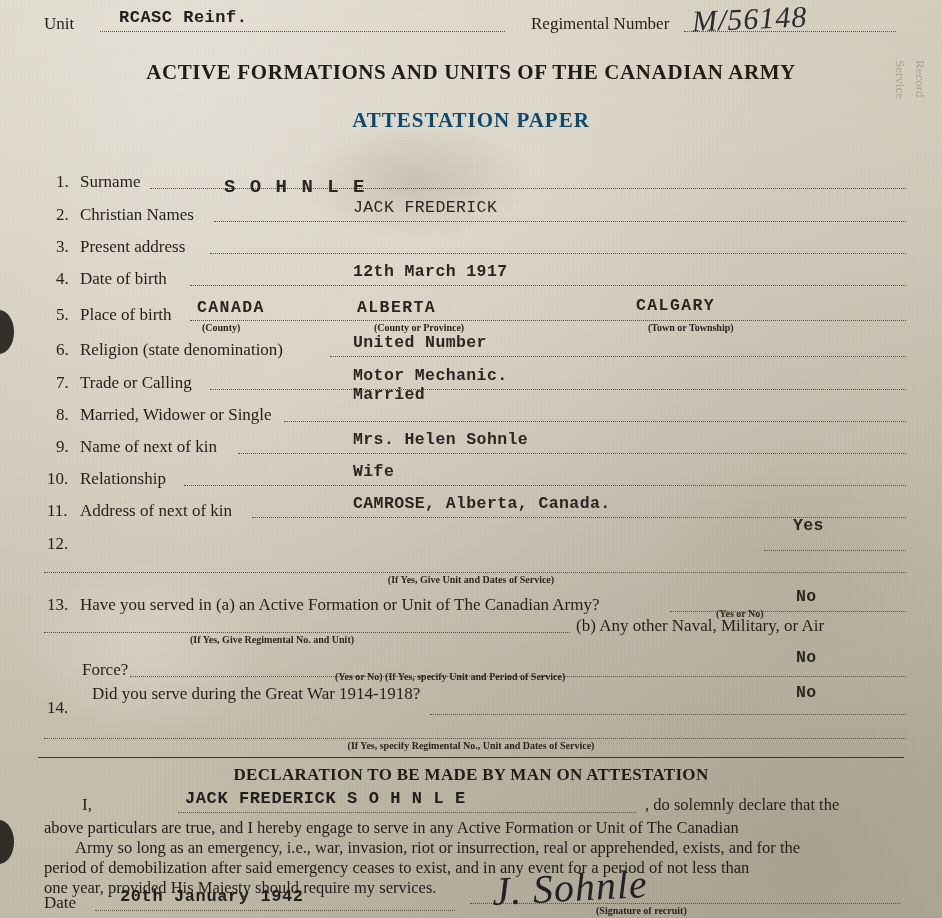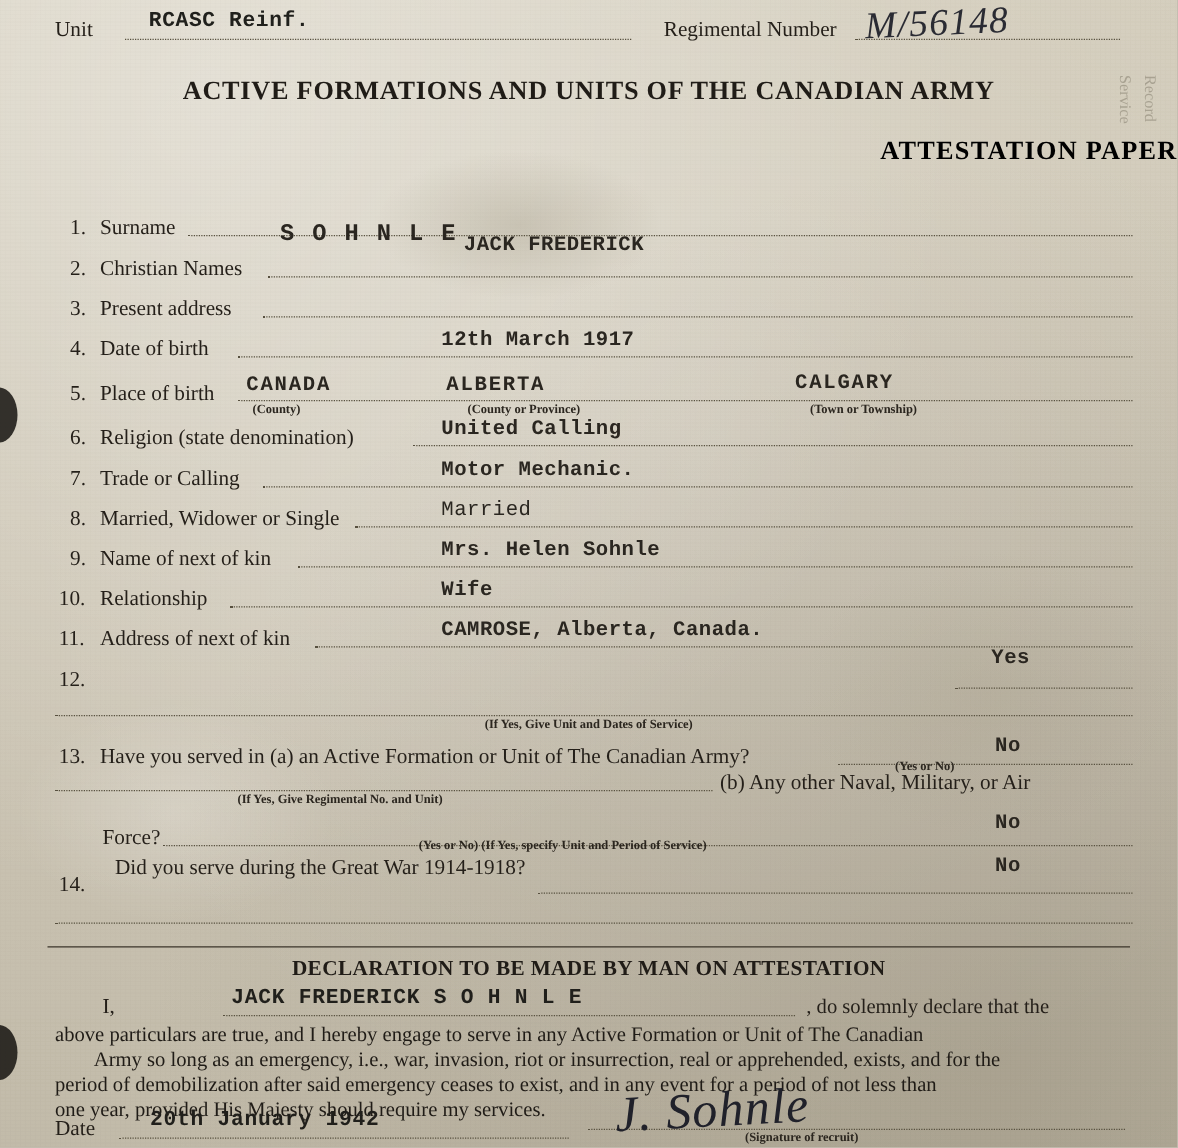--- a/index.html
+++ b/index.html
@@ -112,24 +112,24 @@
 
   #title1 {
     position: absolute; left: 0; top: 60px; width: 942px;
     text-align: center;
     font-family: "Liberation Serif", serif;
     font-weight: bold; font-size: 21px; letter-spacing: .6px;
     color: #201c17;
   }
   #title2 {
     position: absolute; left: 0; top: 108px; width: 942px;
-    text-align: right;
+    text-align: center;
     font-family: "Liberation Serif", serif;
     font-weight: bold; font-size: 21px; letter-spacing: 1px;
-    color: #000000;
+    color: #0c4a6e;
   }
 
   
   .row-num { position: absolute; }
   .row-val { position: absolute; }
 
   
   #sep {
     position: absolute;
     left: 38px; top: 757px; width: 866px;
@@ -220,21 +220,21 @@
     <div id="title2">ATTESTATION PAPER</div>
 
     <span class="lbl row-num" style="left:56px;top:172px;">1.</span>
     <span class="lbl" style="position:absolute;left:80px;top:172px;">Surname</span>
     <div class="dots" style="left:150px;top:188px;width:756px;"></div>
     <span class="typed row-val" style="left:224px;top:165px;font-size:19px;font-weight:bold;letter-spacing:1.5px;margin-top:11px;">S O H N L E</span>
 
     <span class="lbl row-num" style="left:56px;top:205px;">2.</span>
     <span class="lbl" style="position:absolute;left:80px;top:205px;">Christian Names</span>
     <div class="dots" style="left:214px;top:221px;width:692px;"></div>
-    <span class="typed row-val" style="left:353px;top:186px;font-weight:bold;margin-left:18px;">JACK  FREDERICK</span>
+    <span class="typed row-val" style="left:353px;top:198px;font-weight:normal;">JACK  FREDERICK</span>
 
     <span class="lbl row-num" style="left:56px;top:237px;">3.</span>
     <span class="lbl" style="position:absolute;left:80px;top:237px;">Present address</span>
     <div class="dots" style="left:210px;top:253px;width:696px;"></div>
 
     <span class="lbl row-num" style="left:56px;top:269px;">4.</span>
     <span class="lbl" style="position:absolute;left:80px;top:269px;">Date of birth</span>
     <div class="dots" style="left:190px;top:285px;width:716px;"></div>
     <span class="typed row-val" style="left:353px;top:262px;font-weight:bold;">12th March 1917</span>
 
@@ -244,31 +244,31 @@
     <span class="typed" style="position:absolute;left:197px;top:298px;font-weight:bold;letter-spacing:1.4px;">CANADA</span>
     <span class="tiny" style="position:absolute;left:202px;top:322px;">(County)</span>
     <span class="typed" style="position:absolute;left:357px;top:298px;font-weight:bold;letter-spacing:1.4px;">ALBERTA</span>
     <span class="tiny" style="position:absolute;left:374px;top:322px;">(County or Province)</span>
     <span class="typed" style="position:absolute;left:636px;top:296px;font-weight:bold;letter-spacing:1.4px;">CALGARY</span>
     <span class="tiny" style="position:absolute;left:648px;top:322px;">(Town or Township)</span>
 
     <span class="lbl row-num" style="left:56px;top:340px;">6.</span>
     <span class="lbl" style="position:absolute;left:80px;top:340px;">Religion  (state denomination)</span>
     <div class="dots" style="left:330px;top:356px;width:576px;"></div>
-    <span class="typed row-val" style="left:353px;top:333px;font-weight:bold;">United Calling</span>
+    <span class="typed row-val" style="left:353px;top:333px;font-weight:bold;">United Number</span>
 
     <span class="lbl row-num" style="left:56px;top:373px;">7.</span>
     <span class="lbl" style="position:absolute;left:80px;top:373px;">Trade or Calling</span>
     <div class="dots" style="left:210px;top:389px;width:696px;"></div>
     <span class="typed row-val" style="left:353px;top:366px;font-weight:bold;">Motor Mechanic.</span>
 
     <span class="lbl row-num" style="left:56px;top:405px;">8.</span>
     <span class="lbl" style="position:absolute;left:80px;top:405px;">Married, Widower or Single</span>
     <div class="dots" style="left:284px;top:421px;width:622px;"></div>
-    <span class="typed row-val" style="left:353px;top:398px;font-weight:normal;">Married</span>
+    <span class="typed row-val" style="left:353px;top:385px;font-weight:bold;">Married</span>
 
     <span class="lbl row-num" style="left:56px;top:437px;">9.</span>
     <span class="lbl" style="position:absolute;left:80px;top:437px;">Name of next of kin</span>
     <div class="dots" style="left:238px;top:453px;width:668px;"></div>
     <span class="typed row-val" style="left:353px;top:430px;font-weight:bold;">Mrs. Helen Sohnle</span>
 
     <span class="lbl row-num" style="left:47px;top:469px;">10.</span>
     <span class="lbl" style="position:absolute;left:80px;top:469px;">Relationship</span>
     <div class="dots" style="left:184px;top:485px;width:722px;"></div>
     <span class="typed row-val" style="left:353px;top:462px;font-weight:bold;">Wife</span>
@@ -297,20 +297,21 @@
     <span class="lbl" style="position:absolute;left:82px;top:660px;">Force?</span>
     <div class="dots" style="left:130px;top:676px;width:776px;"></div>
     <span class="typed" style="position:absolute;left:796px;top:648px;font-weight:bold;">No</span>
     <span class="tiny" style="position:absolute;left:335px;top:671px;">(Yes or No) (If Yes, specify Unit and Period of Service)</span>
 
     <span class="lbl row-num" style="left:47px;top:698px;">14.</span>
     <span class="lbl" style="position:absolute;left:80px;top:684px;margin-left:12px;">Did you serve during the Great War 1914-1918?</span>
     <div class="dots" style="left:430px;top:714px;width:476px;"></div>
     <span class="typed" style="position:absolute;left:796px;top:683px;font-weight:bold;">No</span>
     <div class="dots" style="left:44px;top:738px;width:862px;"></div>
+    <span class="tiny" style="position:absolute;left:0;top:740px;width:942px;">(If Yes, specify Regimental No., Unit and Dates of Service)</span>
 
     <div id="sep"></div>
     <div id="decl-title">DECLARATION TO BE MADE BY MAN ON ATTESTATION</div>
 
     <span class="lbl" id="decl-i">I,</span>
     <div class="dots" id="decl-name-dots"></div>
     <span id="decl-name">JACK FREDERICK  S O H N L E</span>
     <span class="lbl" id="decl-tail">, do solemnly declare that the</span>
 
     <div class="decl-line" style="top:818px;">above particulars are true, and I hereby engage to serve in any Active Formation or Unit of The Canadian</div>

